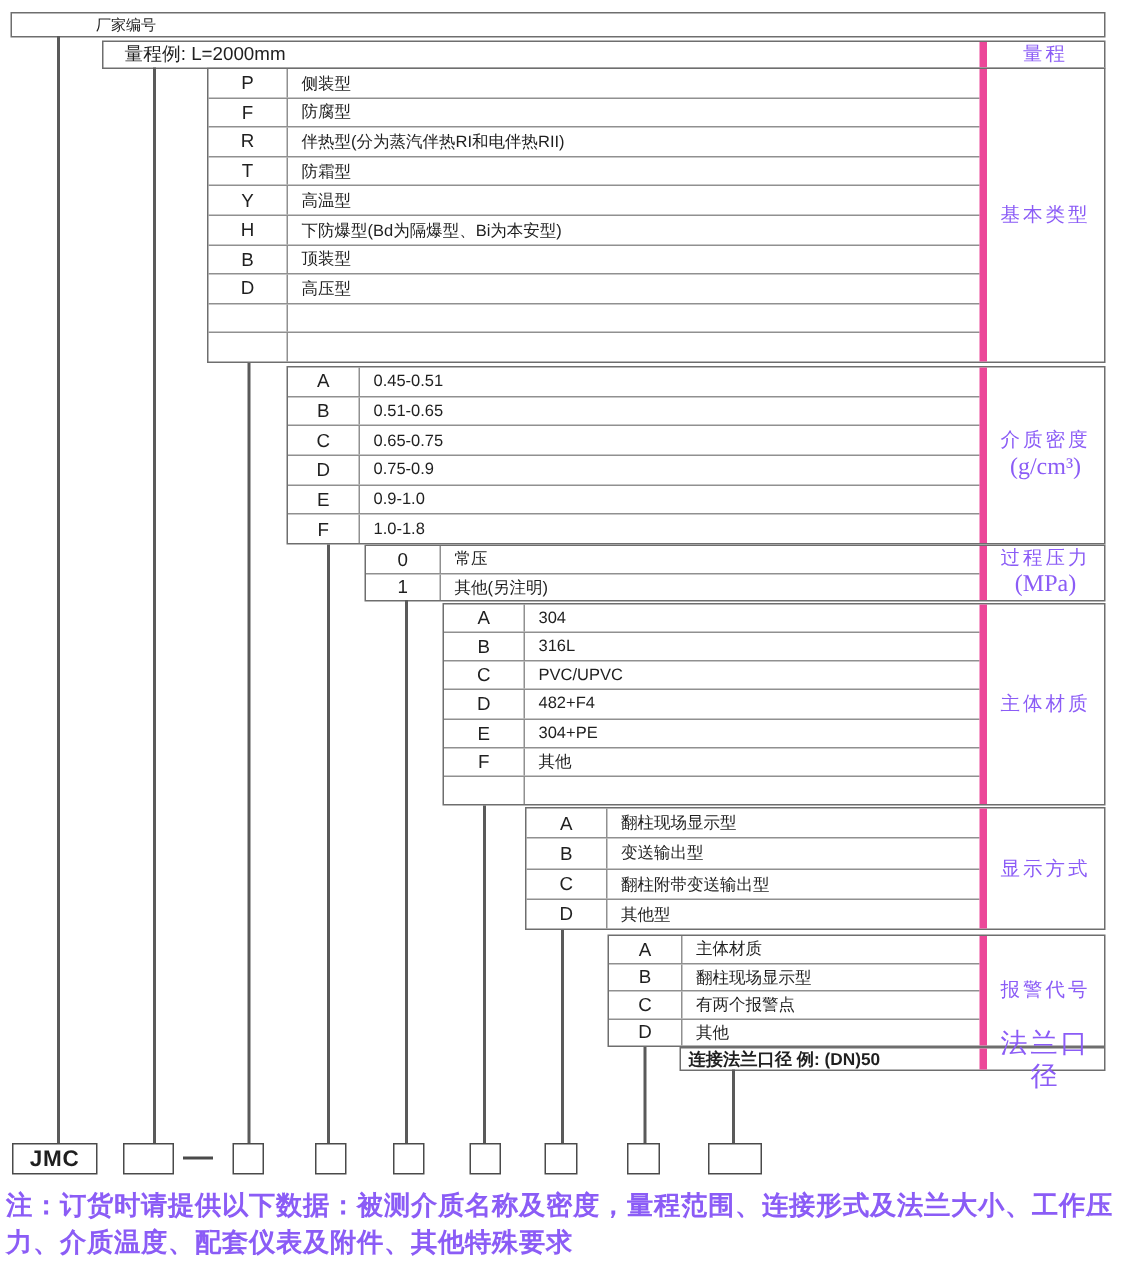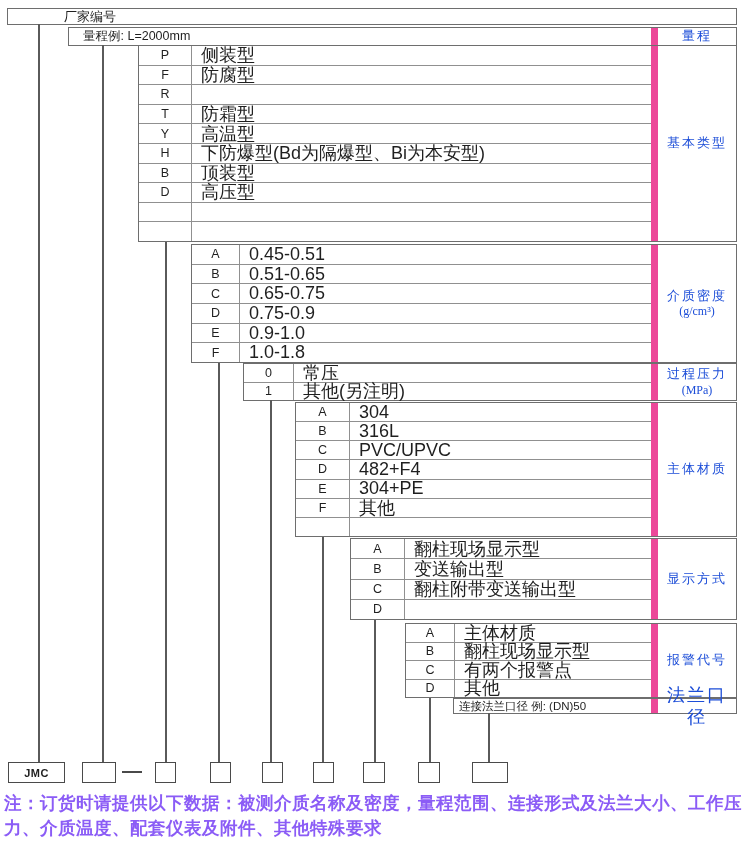--- a/index.html
+++ b/index.html
@@ -5,73 +5,73 @@
   html,body { margin:0; padding:0; background:#ffffff; }
   #canvas {
     position:relative; width:750px; height:845px; background:#ffffff;
     font-family:"Liberation Sans","DejaVu Sans",sans-serif; color:#1f1f1f;
     overflow:hidden;
   }
   .box { position:absolute; box-sizing:border-box; border:1px solid #6e6e6e; background:#fff; }
 
   
   #factory-row { left:7px; top:8px; width:730px; height:17px; display:flex; align-items:center; }
-  #factory-row .txt { padding-left:56px; font-size:13px; }
+  #factory-row .txt { padding-left:56px; font-size:10px; }
   #range-row { left:68px; top:27px; width:669px; height:19px; display:flex;align-items:center; }
   #range-row .content { flex:1; display:flex; align-items:center; padding-left:14px; font-size:12.5px; }
 
   
   .sec { position:absolute; box-sizing:border-box; border:1px solid #6e6e6e; background:#fff; display:flex; }
   .table { flex:1; display:flex; flex-direction:column; }
   .trow { flex:1; display:flex; min-height:0; }
   .trow + .trow { border-top:1px solid #909090; }
   .code { border-right:1px solid #909090; display:flex; align-items:center; justify-content:center; font-size:12.5px; flex:none; }
-  .desc { flex:1; display:flex; align-items:center; padding-left:9px; font-size:18px; white-space:nowrap; }
+  .desc { flex:1; display:flex; align-items:center; padding-left:9px; font-size:11px; white-space:nowrap; }
 
   .label-cell {
-    width:78px; flex:none; border-left:7px solid #ec4899;
+    width:78px; flex:none; border-left:5px solid #ec4899;
     display:flex; flex-direction:column; align-items:center; justify-content:center;
-    font-family:"Liberation Serif","DejaVu Serif",serif; font-size:13px; color:#1d4ed8;
+    font-family:"Liberation Serif","DejaVu Serif",serif; font-size:13px; color:#8b5cf6;
     letter-spacing:2px; text-align:center; line-height:1.25;
   }
-  .label-cell .unit { letter-spacing:0; font-size:12px; }
+  .label-cell .unit { letter-spacing:0; font-size:16px; }
   .label-cell .unit:empty { display:none; }
 
   #sec0 { left:138px; top:45px;  width:599px; height:197px; }
   #sec0 .code { width:52px; }
   #sec1 { left:191px; top:244px; width:546px; height:119px; }
   #sec1 .code { width:47px; }
   #sec2 { left:243px; top:363px; width:494px; height:38px; }
   #sec2 .code { width:49px; }
   #sec3 { left:295px; top:402px; width:442px; height:135px; }
   #sec3 .code { width:53px; }
   #sec4 { left:350px; top:538px; width:387px; height:82px; }
   #sec4 .code { width:53px; }
   #sec5 { left:405px; top:623px; width:332px; height:75px; }
   #sec5 .code { width:48px; }
 
   #flange-row { left:453px; top:698px; width:284px; height:16px; display:flex; }
-  #flange-row .content { flex:1; display:flex; align-items:center; padding-left:5px; font-size:11.5px; white-space:nowrap; }
+  #flange-row .content { flex:1; display:flex; align-items:center; padding-left:5px; font-size:11.5px; white-space:nowrap;font-weight:bold; }
   #flange-row .label-cell { font-size:18px; }
 
   
   .vline { position:absolute; width:1.5px; background:#5a5a5a; }
   #vl1 { left:38px;  top:24px;  height:738px; }
   #vl2 { left:102px; top:45px;  height:717px; }
   #vl3 { left:165px; top:242px; height:520px; }
   #vl4 { left:218px; top:363px; height:399px; }
   #vl5 { left:270px; top:400px; height:362px; }
   #vl6 { left:322px; top:537px; height:225px; }
   #vl7 { left:374px; top:620px; height:142px; }
   #vl8 { left:429px; top:698px; height:64px;  }
   #vl9 { left:488px; top:713px; height:49px;  }
 
   
   .bbox { position:absolute; top:762px; height:21px; box-sizing:border-box; border:1.5px solid #4a4a4a; background:#fff; }
-  #jmc-box { left:8px; width:57px; display:flex; align-items:center; justify-content:center; font-weight:bold; font-size:11px; letter-spacing:0.5px; }
+  #jmc-box { left:8px; width:57px; display:flex; align-items:center; justify-content:center; font-weight:bold; font-size:15px; letter-spacing:0.5px; }
   #b1 { left:82px;  width:34px; }
   #dash { position:absolute; left:122px; top:771px; width:20px; height:2px; background:#4a4a4a; overflow:hidden; color:transparent; }
   #b2 { left:155px; width:21px; }
   #b3 { left:210px; width:21px; }
   #b4 { left:262px; width:21px; }
   #b5 { left:313px; width:21px; }
   #b6 { left:363px; width:22px; }
   #b7 { left:418px; width:22px; }
   #b8 { left:472px; width:36px; }
 
@@ -100,20 +100,21 @@
         <div class="trow">
           <div class="code">P</div>
           <div class="desc">侧装型</div>
         </div>
         <div class="trow">
           <div class="code">F</div>
           <div class="desc">防腐型</div>
         </div>
         <div class="trow">
           <div class="code">R</div>
+          <div class="desc">伴热型(分为蒸汽伴热RI和电伴热RII)</div>
         </div>
         <div class="trow">
           <div class="code">T</div>
           <div class="desc">防霜型</div>
         </div>
         <div class="trow">
           <div class="code">Y</div>
           <div class="desc">高温型</div>
         </div>
         <div class="trow">
@@ -239,20 +240,21 @@
         <div class="trow">
           <div class="code">B</div>
           <div class="desc">变送输出型</div>
         </div>
         <div class="trow">
           <div class="code">C</div>
           <div class="desc">翻柱附带变送输出型</div>
         </div>
         <div class="trow">
           <div class="code">D</div>
+          <div class="desc">其他型</div>
         </div>
       </div>
     <div class="label-cell">
       <span>显示方式</span>
 
     </div>
   </div>
 
   <div id="sec5" class="sec">
     <div class="table">

